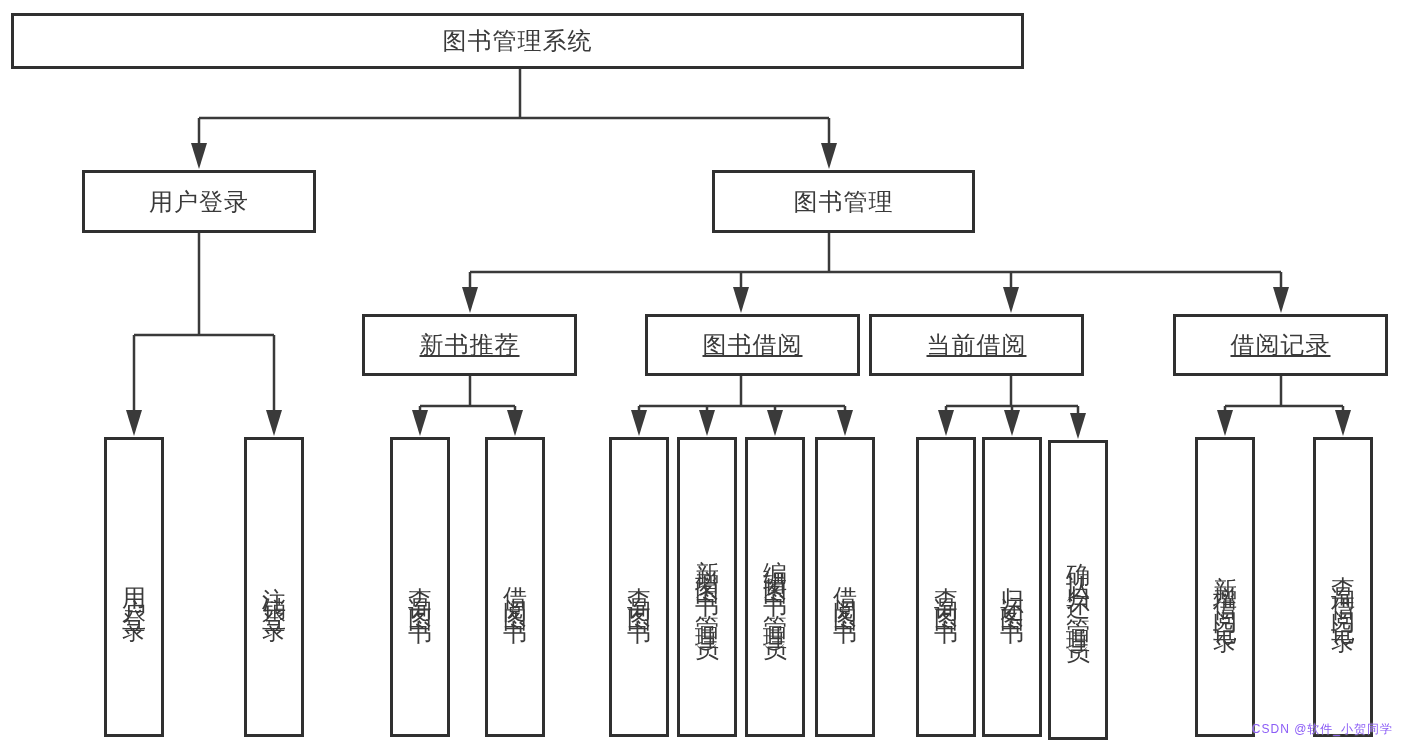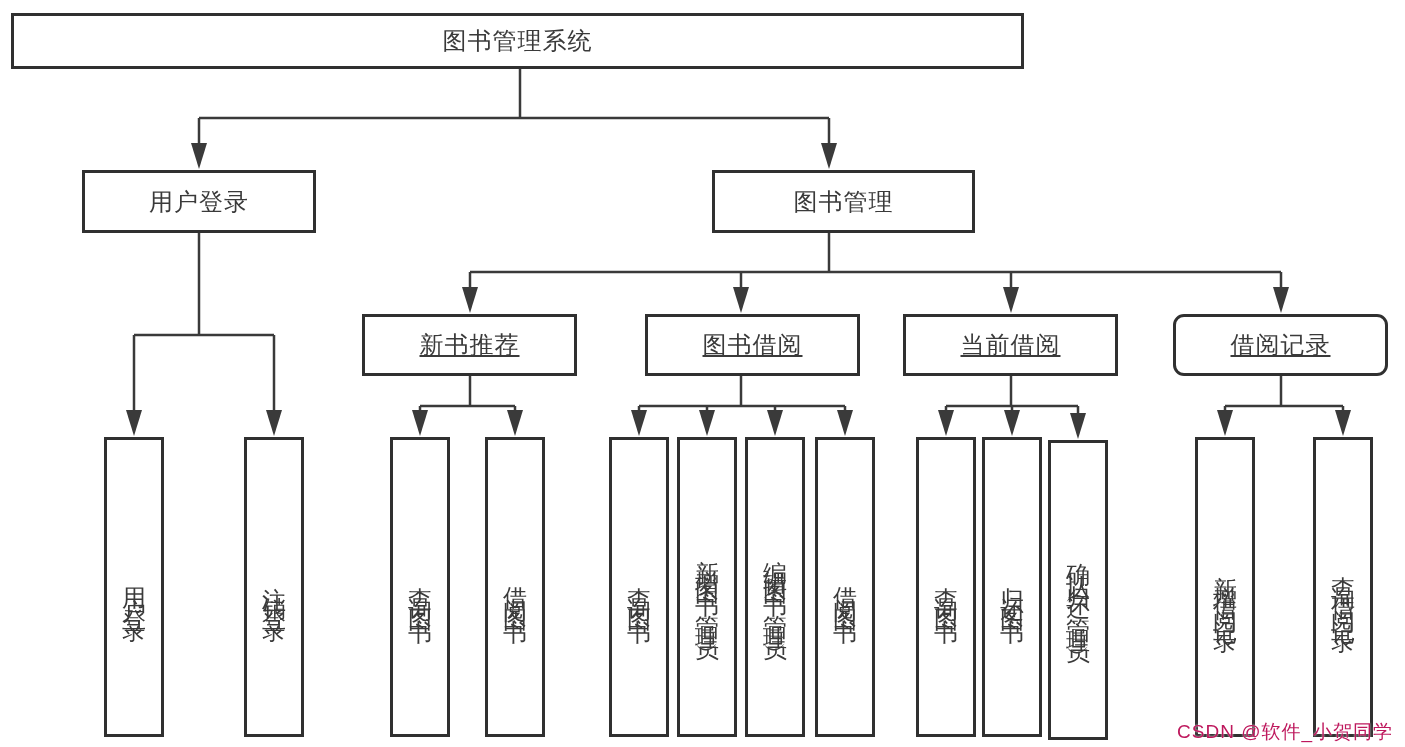--- a/index.html
+++ b/index.html
@@ -38,36 +38,36 @@
   }
   #connectors {
     position: absolute;
     left: 0;
     top: 0;
     z-index: 1;
   }
   #watermark {
     position: absolute;
     right: 12px;
-    bottom: 2px;
-    font-size: 19px;
-    color: #be185d;
+    bottom: 9px;
+    font-size: 12px;
+    color: #8b5cf6;
     letter-spacing: 1px;
     z-index: 3;
     text-shadow: 0 0 2px #ffffff;
   }
   
   #root-box            { left: 11px;   top: 13px;  width: 1013px; height: 56px; }
   #user-login-box      { left: 82px;   top: 170px; width: 234px;  height: 63px; }
   #book-mgmt-box       { left: 712px;  top: 170px; width: 263px;  height: 63px; }
   .l3 { top: 314px; width: 215px; height: 62px; text-decoration: underline; }
   #new-book-rec-box    { left: 362px; }
   #book-borrow-box     { left: 633px; margin-left: 12px; }
-  #current-borrow-box  { left: 903px; }
-  #borrow-records-box  { left: 1173px; border-radius: 11px; }
+  #current-borrow-box  { left: 869px; }
+  #borrow-records-box  { left: 1173px; }
   .leaf { top: 437px; width: 60px; height: 300px; }
   #leaf-user-login     { left: 104px; }
   #leaf-logout         { left: 244px; }
   #leaf-nbr-query      { left: 390px; }
   #leaf-nbr-borrow     { left: 485px; }
   #leaf-bb-query       { left: 609px; }
   #leaf-bb-add         { left: 677px; }
   #leaf-bb-edit        { left: 745px; }
   #leaf-bb-borrow      { left: 815px; }
   #leaf-cb-query       { left: 916px; }

